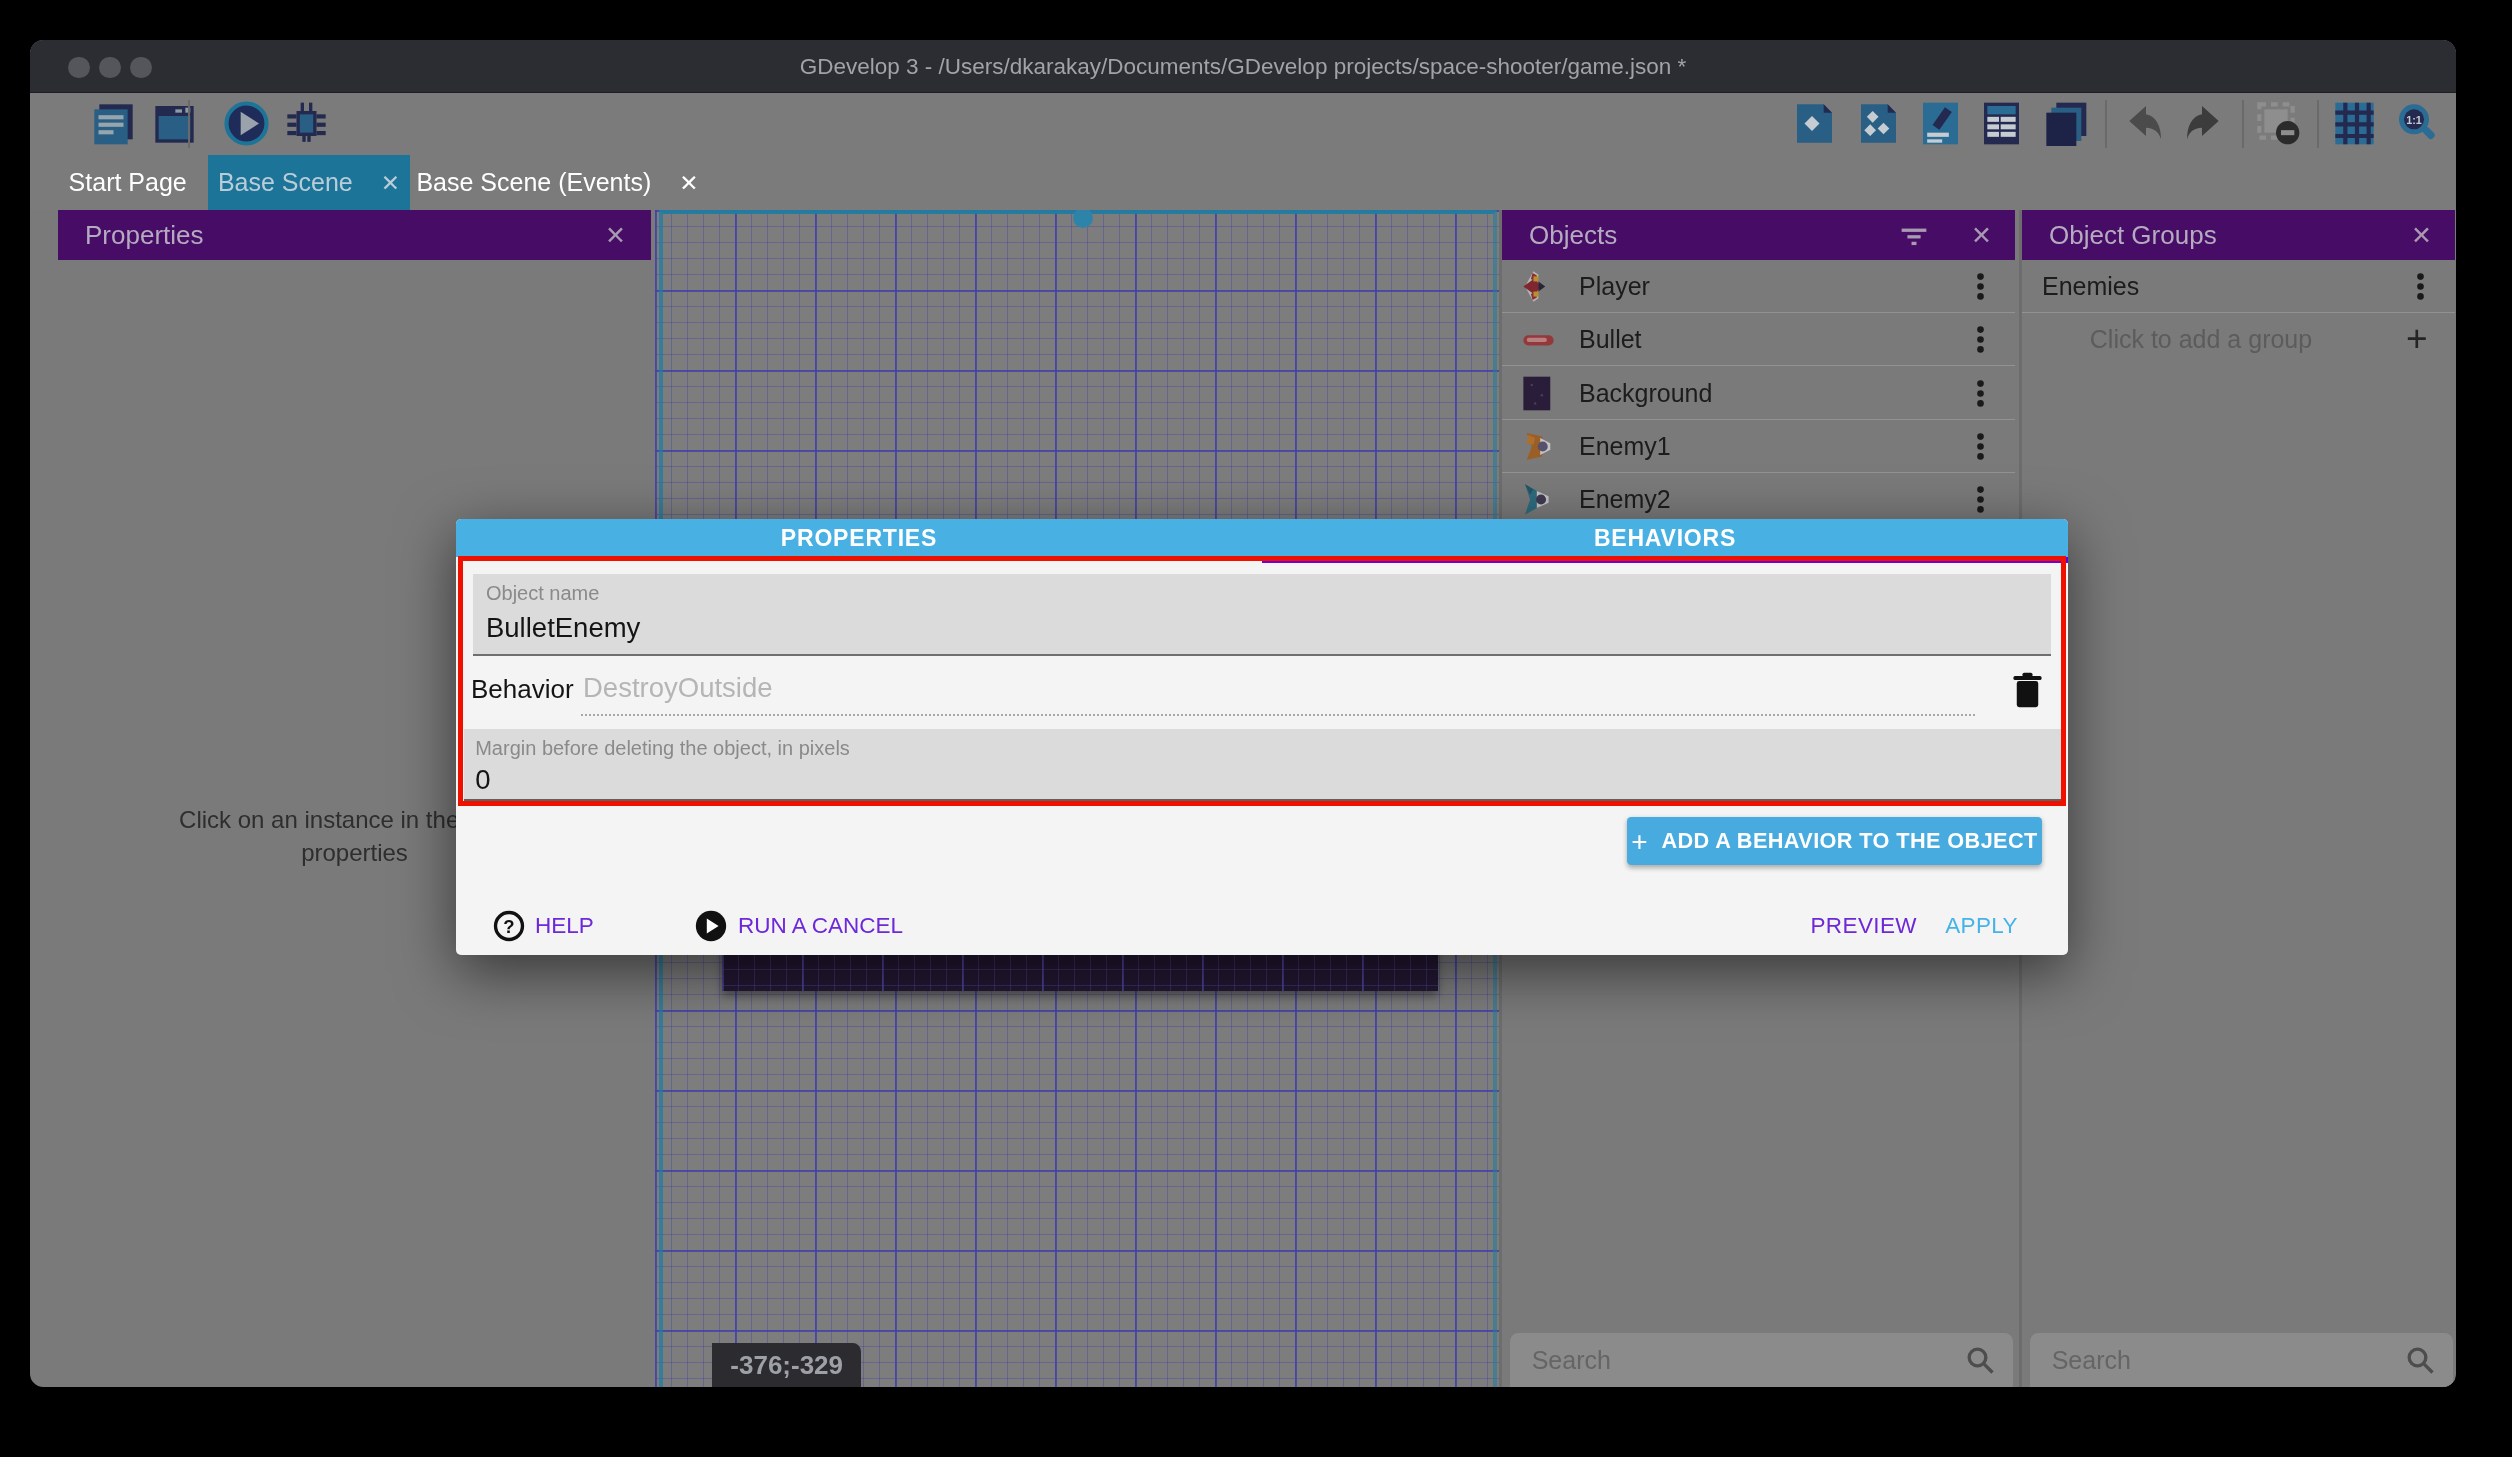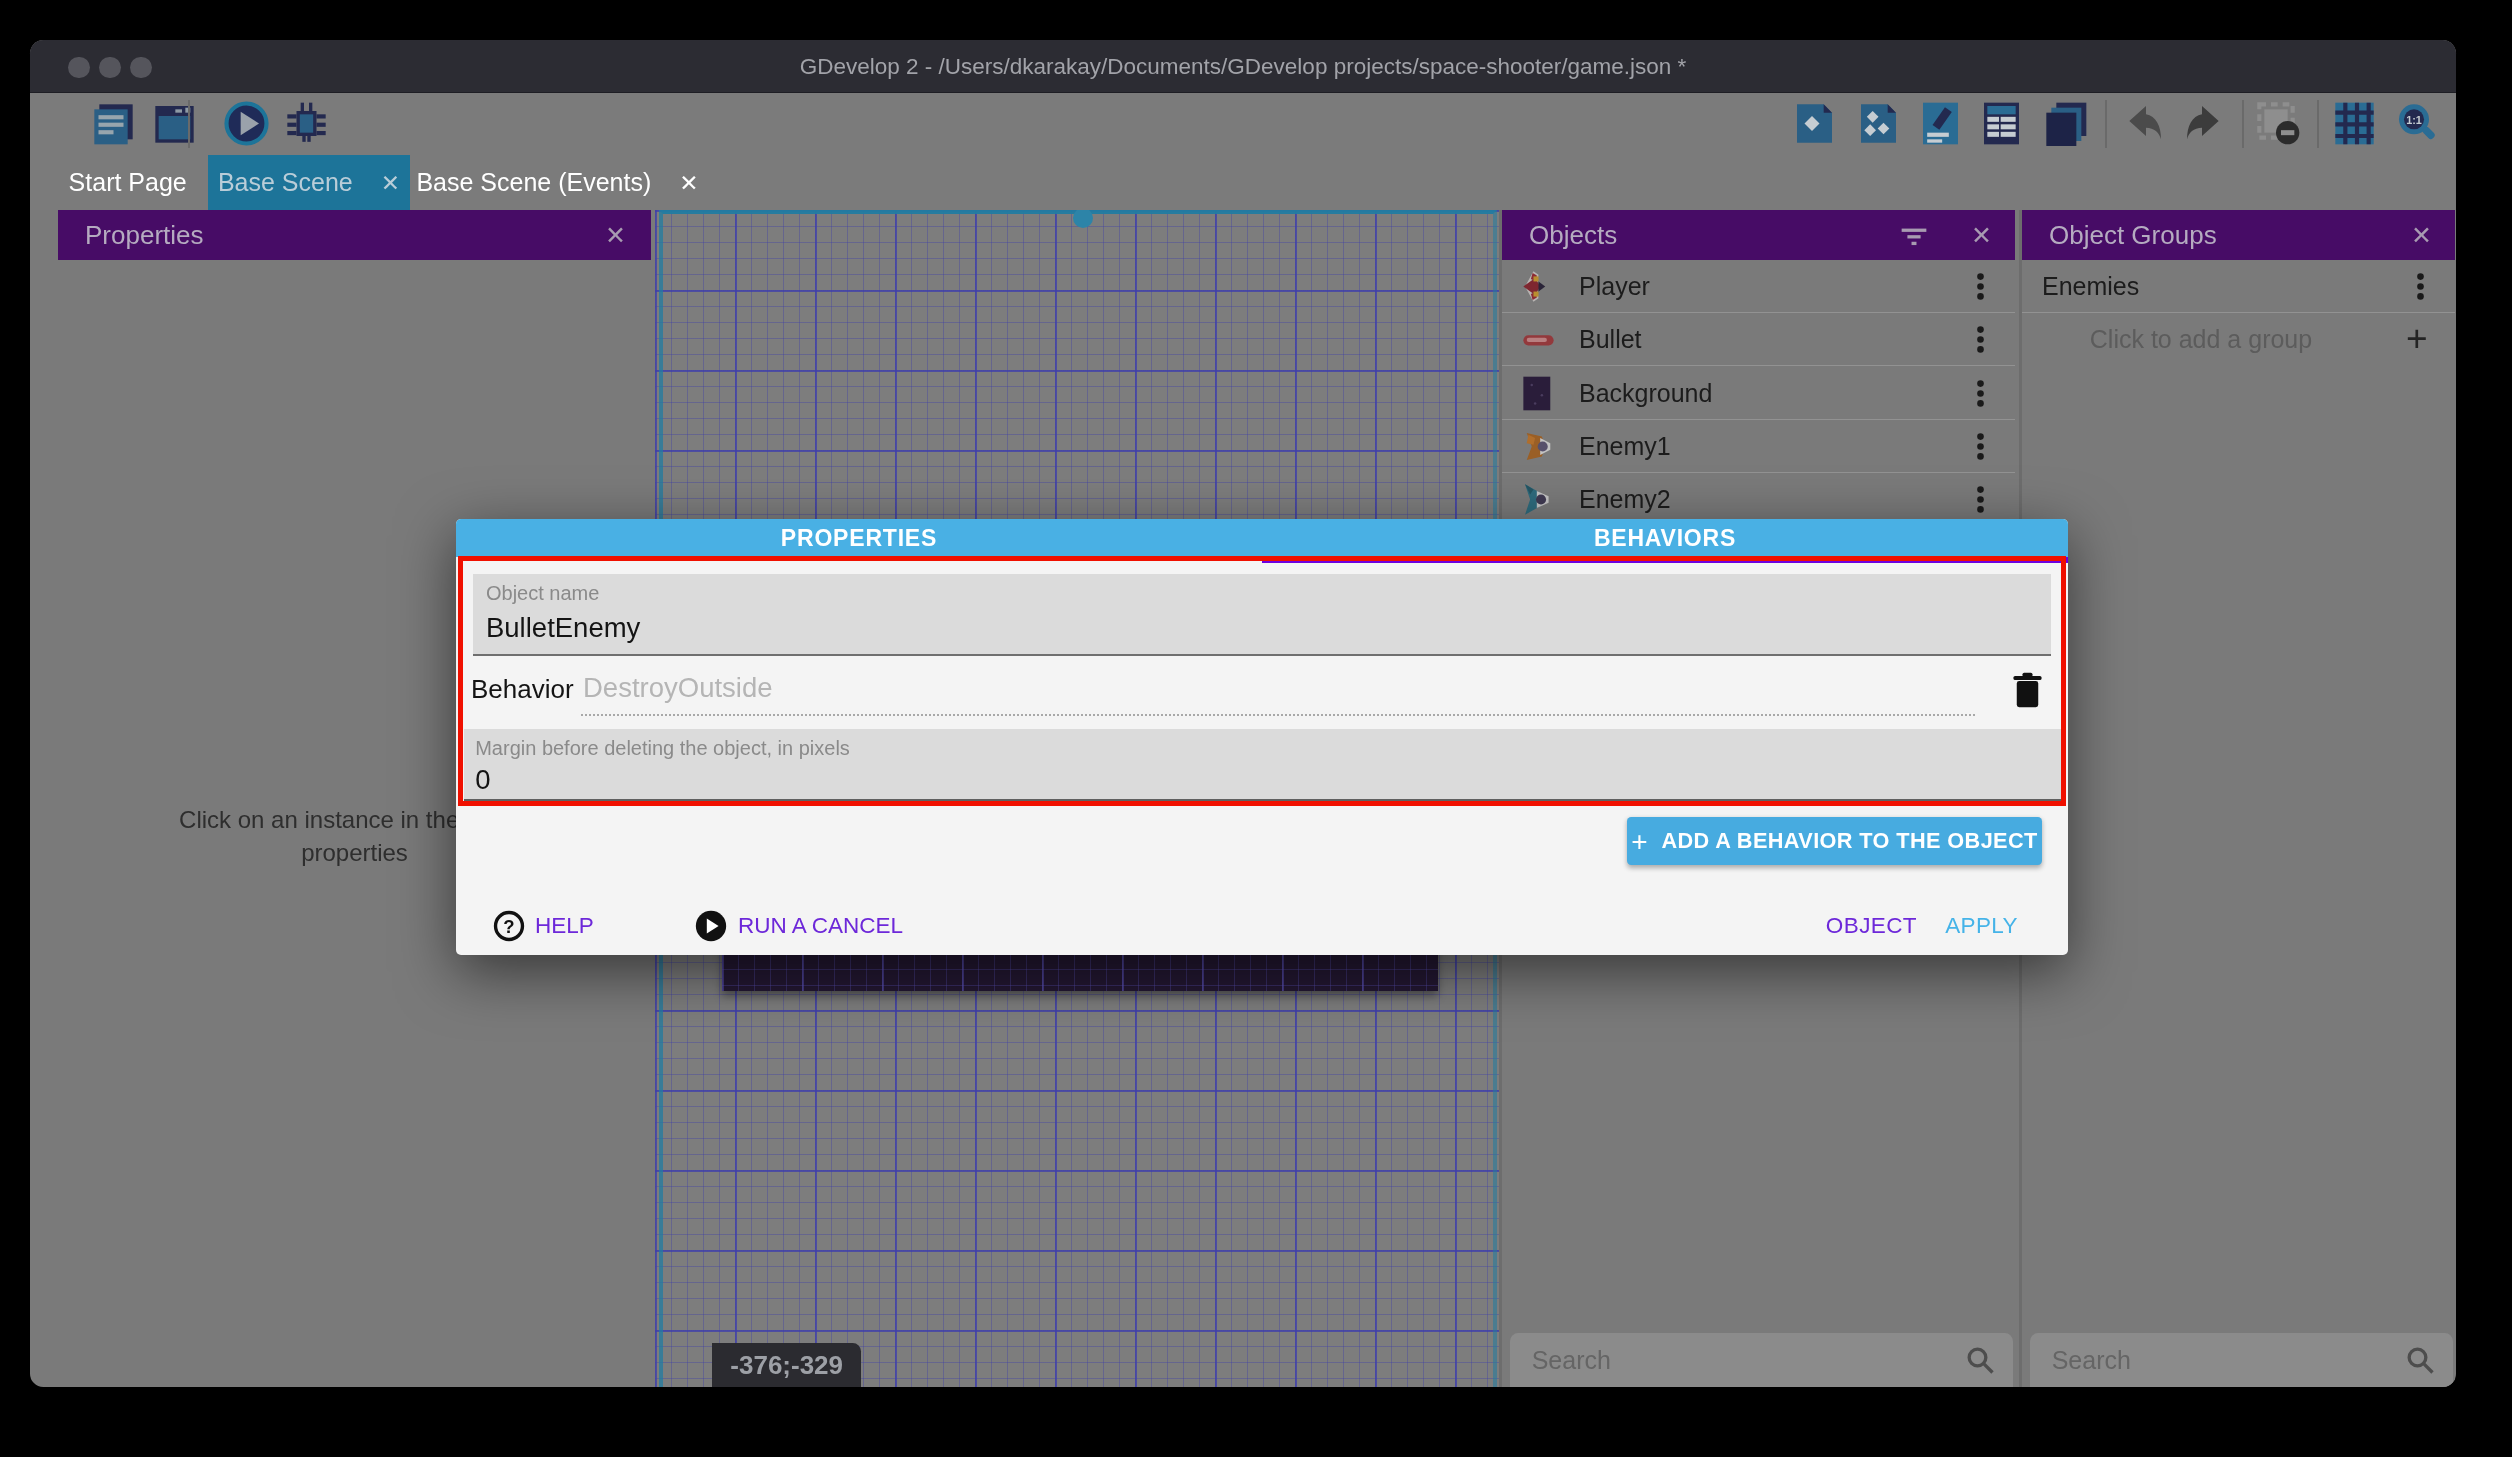--- a/index.html
+++ b/index.html
@@ -97,21 +97,21 @@
 </style>
 </head>
 <body>
 
 <div class="window">
 
   <div class="titlebar">
     <div class="traffic t1"></div>
     <div class="traffic t2"></div>
     <div class="traffic t3"></div>
-    <div class="title-text">GDevelop 2 - /Users/dkarakay/Documents/GDevelop projects/space-shooter/game.json *</div>
+    <div class="title-text">GDevelop 3 - /Users/dkarakay/Documents/GDevelop projects/space-shooter/game.json *</div>
   </div>
 
   <div class="toolbar">
     <svg class="tb-icon" style="left:61px" viewBox="0 0 54 54">
       <rect x="10" y="4" width="40" height="42" fill="#23294f"></rect>
       <rect x="4" y="10" width="40" height="42" fill="#2a5f85"></rect>
       <rect x="9" y="17" width="30" height="5" fill="#97a5ad"></rect>
         <rect x="9" y="26" width="30" height="5" fill="#97a5ad"></rect>
       <rect x="9" y="35" width="18" height="5" fill="#97a5ad"></rect>
     </svg>
@@ -380,17 +380,17 @@
     <svg class="f-icon" style="left:37px" viewBox="0 0 38 38">
       <circle cx="19" cy="19" r="16" fill="none" stroke="#111" stroke-width="4"></circle>
       <text x="19" y="27" font-size="22" font-weight="bold" fill="#111" text-anchor="middle" font-family="Liberation Sans, sans-serif">?</text>
     </svg>
     <span class="footer-item" style="left:79px">HELP</span>
     <svg class="f-icon" style="left:239px" viewBox="0 0 38 38">
       <circle cx="19" cy="19" r="18" fill="#111"></circle>
       <polygon points="14,10 28,19 14,28" fill="#fff"></polygon>
     </svg>
     <span class="footer-item" style="left:282px">RUN A CANCEL</span>
-    <span class="footer-item cancel-btn">OBJECT</span>
+    <span class="footer-item cancel-btn">PREVIEW</span>
     <span class="footer-item apply-btn">APPLY</span>
   </div>
 </div>
 
 
 </body></html>

